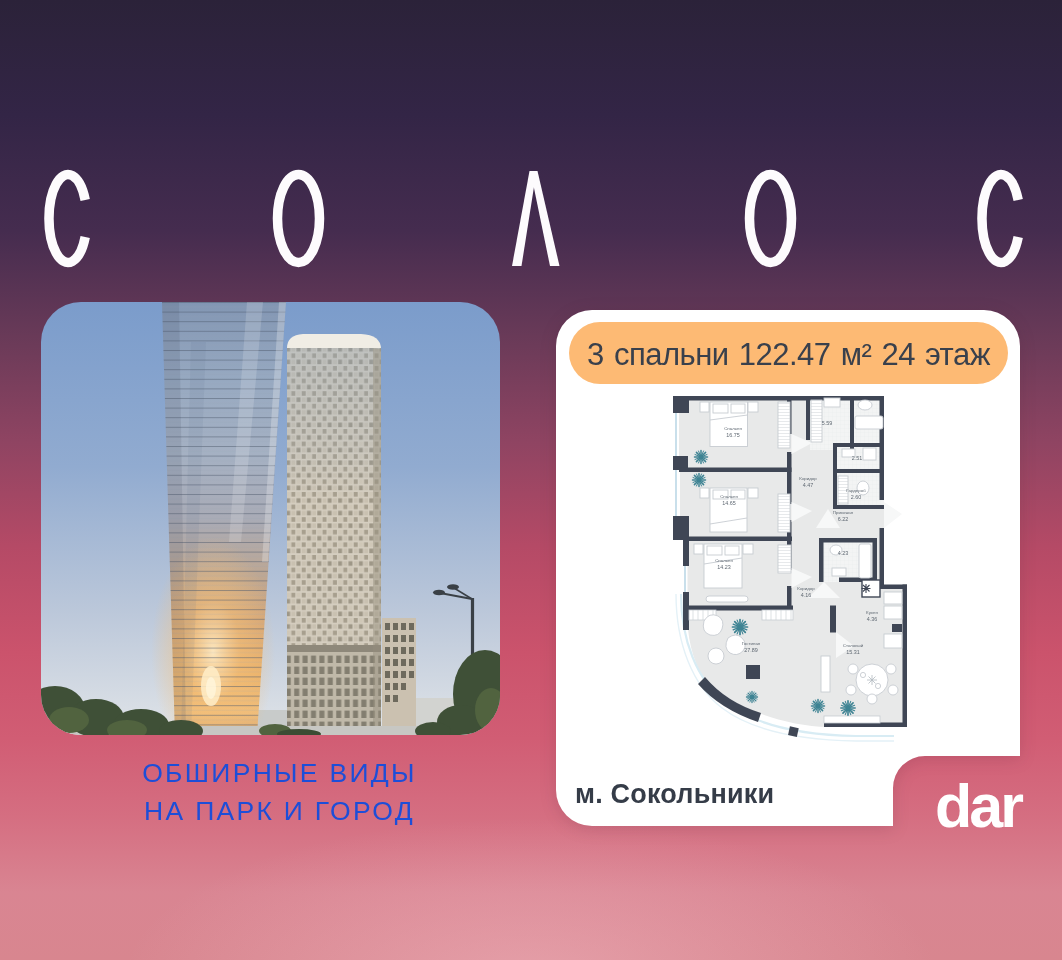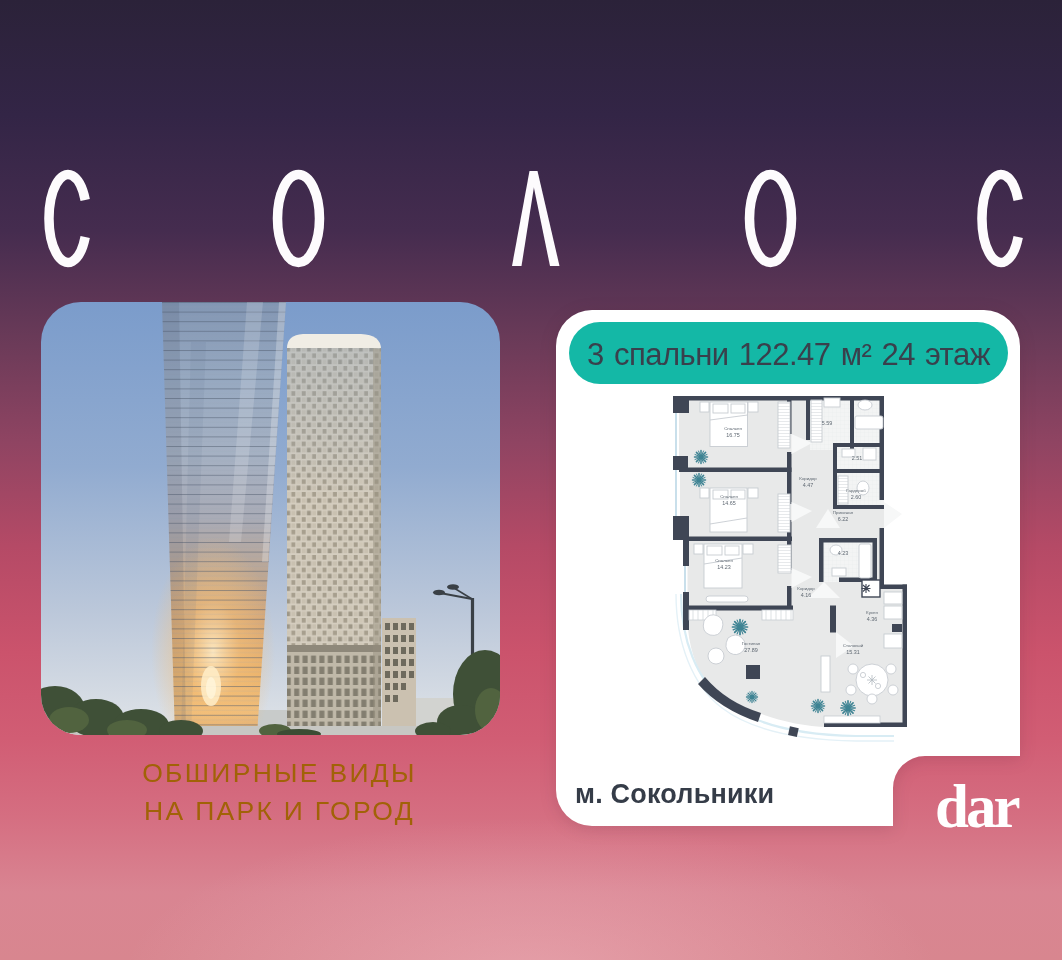--- a/index.html
+++ b/index.html
@@ -140,27 +140,27 @@
     <g fill="#51633f">
       <ellipse cx="28" cy="418" rx="20" ry="13"></ellipse>
       <ellipse cx="86" cy="428" rx="20" ry="10"></ellipse>
       <ellipse cx="450" cy="408" rx="16" ry="22"></ellipse>
       <ellipse cx="234" cy="429" rx="16" ry="7"></ellipse>
     </g>
     <ellipse cx="258" cy="432" rx="22" ry="5" fill="#3c4c34"></ellipse>
   </svg>
 </div>
 
-<div class="abs" style="left:50px;top:755px;width:459px;text-align:center;color:#a16207;font-size:26.5px;letter-spacing:2.3px;line-height:37.5px;font-weight:400;">ОБШИРНЫЕ ВИДЫ<br>НА ПАРК И ГОРОД</div>
+<div class="abs" style="left:50px;top:755px;width:459px;text-align:center;color:#1d4ed8;font-size:26.5px;letter-spacing:2.3px;line-height:37.5px;font-weight:400;">ОБШИРНЫЕ ВИДЫ<br>НА ПАРК И ГОРОД</div>
 
 <svg class="abs" style="left:556px;top:310px;filter:drop-shadow(0 3px 8px rgba(70,30,50,.15))" width="466" height="517" viewBox="0 0 466 517">
   <path fill="#ffffff" d="M36 0 H428 A36 36 0 0 1 464 36 V446 H369 A32 32 0 0 0 337 478 V516 H36 A36 36 0 0 1 0 480 V36 A36 36 0 0 1 36 0 Z"></path>
 </svg>
 
-<div class="abs" style="left:569px;top:322px;width:439px;height:62px;border-radius:31px;background:#14b8a6;display:flex;align-items:center;justify-content:center;color:#39404c;padding-top:3px;box-sizing:border-box;font-size:31px;font-weight:500;letter-spacing:-0.5px;word-spacing:2px;white-space:pre;">3 спальни 122.47 м² 24 этаж</div>
+<div class="abs" style="left:569px;top:322px;width:439px;height:62px;border-radius:31px;background:#fdba74;display:flex;align-items:center;justify-content:center;color:#39404c;padding-top:3px;box-sizing:border-box;font-size:31px;font-weight:500;letter-spacing:-0.5px;word-spacing:2px;white-space:pre;">3 спальни 122.47 м² 24 этаж</div>
 
 <svg class="abs" id="plan" style="left:656px;top:388px" width="260" height="356" viewBox="0 0 260 356">
   <defs>
     <g id="plant">
       <g stroke="#3e8393" fill="none" stroke-linecap="round">
         <path stroke-width="1.5" d="M0 -6.5 V6.5 M-6.5 0 H6.5 M-4.6 -4.6 L4.6 4.6 M-4.6 4.6 L4.6 -4.6"></path>
         <path stroke-width="1" d="M-2.5 -6 L2.5 6 M-6 -2.5 L6 2.5 M-2.5 6 L2.5 -6 M-6 2.5 L6 -2.5"></path>
       </g>
       <circle r="2.4" fill="#3e8393"></circle>
     </g>
@@ -367,13 +367,13 @@
     <text x="216" y="233" font-size="5.4">4.36</text>
     <text x="95" y="257" font-size="4.4">Гостиная</text>
     <text x="95" y="264" font-size="5.4">27.89</text>
     <text x="197" y="259" font-size="4.4">Столовый</text>
     <text x="197" y="266" font-size="5.4">15.31</text>
   </g>
 </svg>
 
 <div class="abs" style="left:575px;top:779px;color:#353c48;font-size:27px;font-weight:700;letter-spacing:0.2px;">м. Сокольники</div>
 
-<div class="abs" style="left:935px;top:776px;color:#ffffff;font-size:61px;font-weight:700;letter-spacing:-3px;line-height:61px;font-family:Liberation Serif, serif;">dar</div>
+<div class="abs" style="left:935px;top:776px;color:#ffffff;font-size:61px;font-weight:700;letter-spacing:-3px;line-height:61px;">dar</div>
 
 </body></html>

